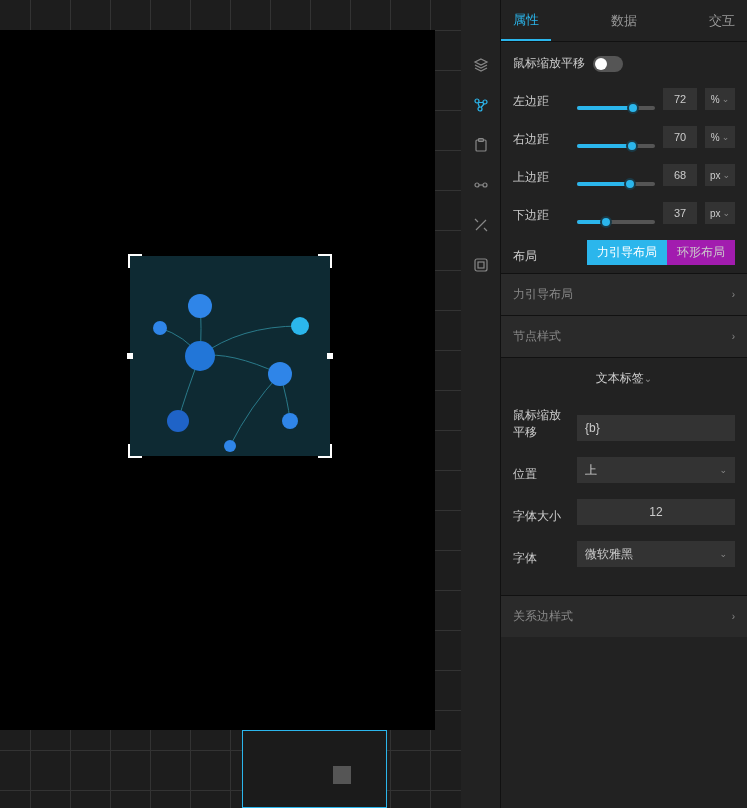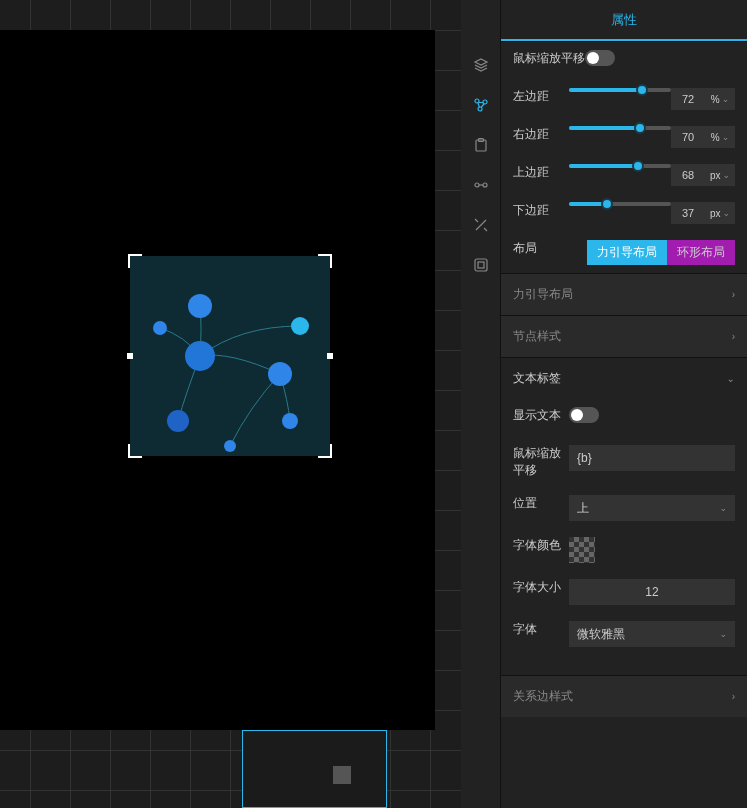--- a/index.html
+++ b/index.html
@@ -113,22 +113,23 @@
   font-size: 13px;
 }
 .tab.active { color: #2bb6ec; border-bottom: 2px solid #2bb6ec; }
 
 .panel-body {
   flex: 1;
   overflow: hidden;
 }
 .row {
   display: flex;
-  align-items: flex-start;
+  align-items: flex-end;
   padding: 8px 12px;
+  gap: 8px;
   min-height: 38px;
 }
 .row-label {
   color: #ccc;
   width: 56px;
   flex-shrink: 0;
   font-size: 12px;
 }
 .slider {
   flex: 1;
@@ -177,21 +178,21 @@
   position: absolute; left: 2px; top: 2px;
   width: 12px; height: 12px; background: #fff; border-radius: 50%;
 }
 
 .section-header {
   display: flex; align-items: center; justify-content: space-between;
   padding: 12px; background: #2a2a2a;
   color: #888; cursor: pointer; font-size: 12px;
   border-top: 1px solid #111;
 }
-.section-header.open { color: #ccc; background: #222; }
+.section-header.open { color: #ccc; background: #222; justify-content: center; }
 .chev { color: #888; font-size: 10px; }
 
 .full-input, .select {
   flex: 1; height: 26px;
   background: #333; color: #ccc;
   border: none; padding: 0 8px;
   display: flex; align-items: center; justify-content: space-between;
   font-size: 12px;
 }
 .full-input.center { justify-content: center; }
@@ -280,20 +281,22 @@
       <svg width="16" height="16" viewBox="0 0 16 16" fill="none" stroke="currentColor" stroke-width="1.2">
           <rect x="2" y="2" width="12" height="12" rx="2"></rect>
           <rect x="5" y="5" width="6" height="6"></rect>
         </svg>
     </div>
   </div>
 
   <div class="panel-main">
     <div class="tabs">
       <div class="tab active">属性</div>
+      <div class="tab">数据</div>
+      <div class="tab">交互</div>
     </div>
 
     <div class="panel-body">
 
       <div class="row">
         <span class="row-label" style="width:auto">鼠标缩放平移</span>
         <div class="toggle">
             <div class="toggle-knob"></div>
           </div>
       </div>
@@ -365,46 +368,36 @@
       </div>
       <div class="section-header">
         <span>节点样式</span>
         <span class="chev">›</span>
       </div>
       <div class="section-header open">
         <span>文本标签</span>
         <span class="chev">⌄</span>
       </div>
 
-      <div class="row">
-        <span class="row-label">显示文本</span>
-        <div class="toggle">
-            <div class="toggle-knob"></div>
-          </div>
-      </div>
 
       <div class="row">
         <span class="row-label">鼠标缩放平移</span>
         <div class="full-input">
           <span>{b}</span>
         </div>
       </div>
 
       <div class="row">
         <span class="row-label">位置</span>
         <div class="select">
           <span>上</span>
           <span class="caret">⌄</span>
         </div>
       </div>
 
-      <div class="row">
-        <span class="row-label">字体颜色</span>
-        <div class="color-swatch"></div>
-      </div>
 
       <div class="row">
         <span class="row-label">字体大小</span>
         <div class="full-input center">
           <span>12</span>
         </div>
       </div>
 
 
       <div class="row">

